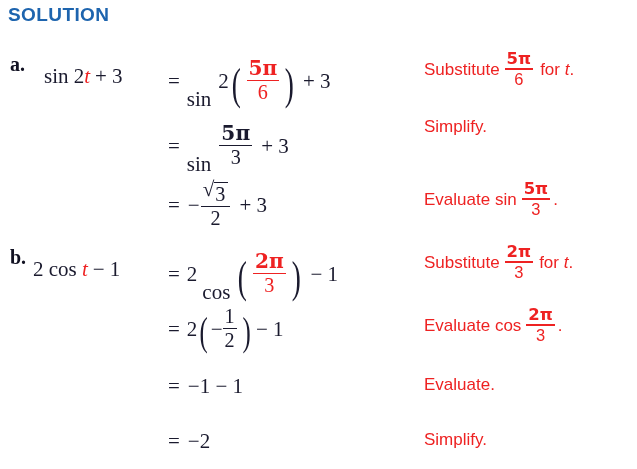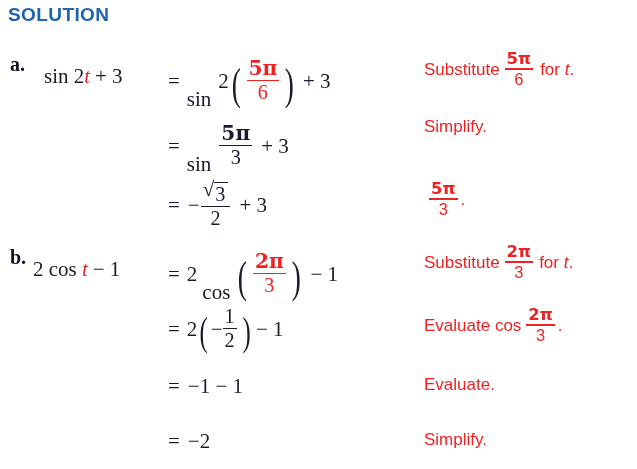--- a/index.html
+++ b/index.html
@@ -200,20 +200,21 @@
           <span class="sign">√</span>
           <span class="rad-body">3</span>
         </span>
       </span>
       <span class="den">2</span>
     </span>
     <span style="padding-left:6px;">+ 3</span>
   </span>
 
   <span class="reason">
+    <span>Evaluate sin</span>
     <span class="frac sans" style="margin-left:5px;">
       <span class="num pi-sans">5π</span>
       <span class="den">3</span>
     </span>
     <span>.</span>
   </span>
 </div>
 
 <div class="work-row" style="top:228px;">
   <span class="row-label">b.</span>

